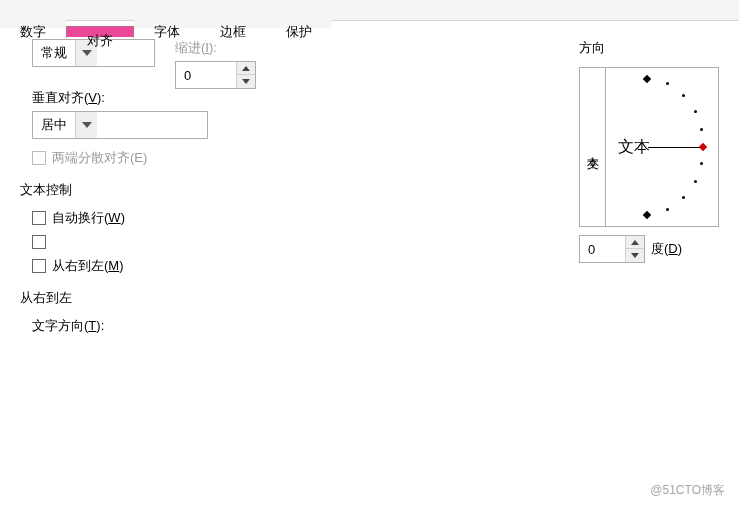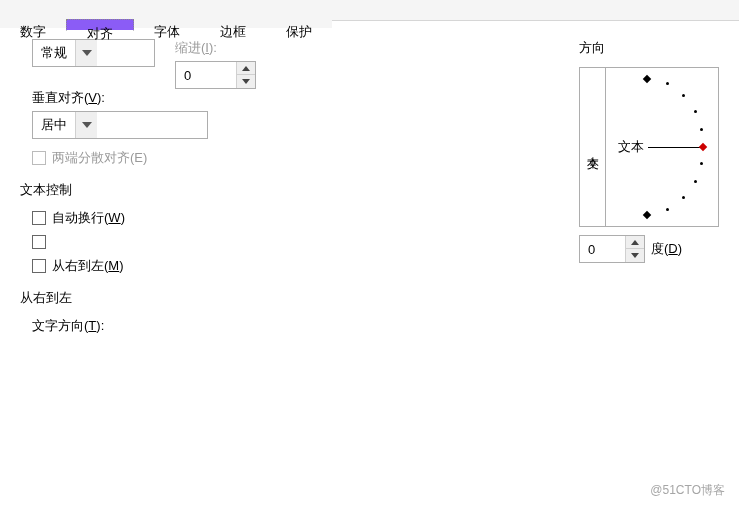--- a/index.html
+++ b/index.html
@@ -1,20 +1,20 @@
 <!DOCTYPE html>
 <html><head>
   <meta charset="utf-8">
   <style>
     * { box-sizing: border-box; margin: 0; padding: 0; font-family: "Microsoft YaHei", "SimSun", sans-serif; font-size: 13px; }
     body { width: 739px; height: 505px; background: #fff; color: #000; position: relative; }
     
     .tabs { display: flex; border-bottom: 1px solid #d6d6d6; background: #f5f5f5; height: 21px; padding-top: 18px; }
     .tab { padding: 5px 20px; cursor: pointer; background: #f5f5f5; }
-    .tab.active { background: #8b5cf6; border: 1px dotted #888; border-bottom: 1px solid #fff; position: relative; top: 1px; }
+    .tab.active { background: #ec4899; border: 1px dotted #888; border-bottom: 1px solid #fff; position: relative; top: 8px; }
     
     .content { display: flex; padding: 18px 20px; gap: 30px; }
     .left-col { flex: 1; }
     .right-col { width: 140px; }
     
     .section { margin-bottom: 14px; }
     .section-title { color: #000; margin-bottom: 10px; }
     .section-body { padding-left: 12px; }
     
     .field-label { color: #000; margin-bottom: 4px; }
@@ -40,21 +40,21 @@
     .checkbox-row .cb.disabled { border-color: #bbb; }
     .checkbox-row .cb-label { }
     .checkbox-row .cb-label.disabled { color: #9a9a9a; }
     .checkbox-row .cb-label .mnemonic { text-decoration: underline; }
     
     .orientation-box { border: 1px solid #adadad; height: 160px; display: flex; margin-bottom: 8px; }
     .orient-left { width: 26px; border-right: 1px solid #adadad; display: flex; align-items: center; justify-content: center; }
     .orient-left .vtext { writing-mode: vertical-rl; text-orientation: upright; font-size: 12px; }
     .orient-right { flex: 1; position: relative; }
     .orient-dial { position: absolute; inset: 0; }
-    .orient-center-text { position: absolute; left: 12px; top: 50%; transform: translateY(-50%); font-size: 13px; }
+    .orient-center-text { position: absolute; left: 12px; top: 50%; transform: translateY(-50%); font-size: 16px; }
     .dial-line { position: absolute; left: 42px; top: 50%; width: 52px; height: 1px; background: #000; }
     .dial-hotdot { position: absolute; width: 6px; height: 6px; background: #c00; transform: rotate(45deg); }
     .dial-dot { position: absolute; width: 6px; height: 6px; background: #000; transform: rotate(45deg); }
     .dial-dot-s { position: absolute; width: 3px; height: 3px; background: #000; border-radius: 50%; }
     
     .degree-row { display: flex; align-items: center; gap: 6px; }
     .degree-row .spinner .sp-text { min-width: 45px; }
     
     .watermark { position: absolute; bottom: 6px; right: 14px; color: #a6a6a6; font-size: 12px; }
   </style>

